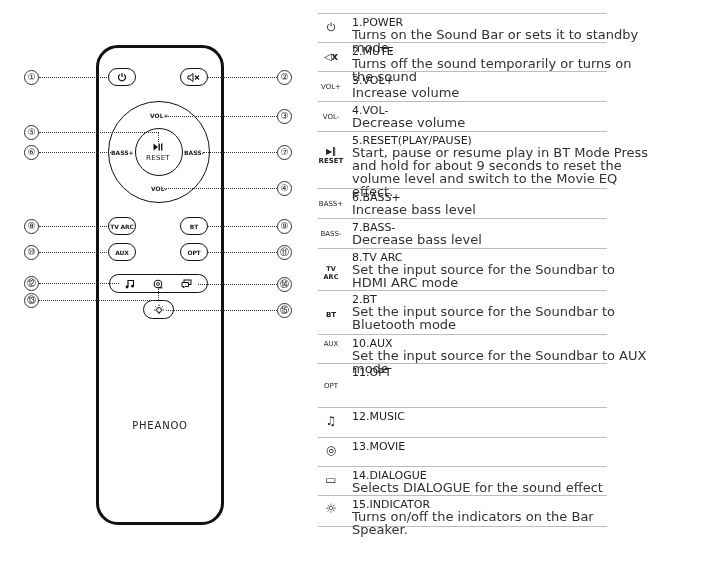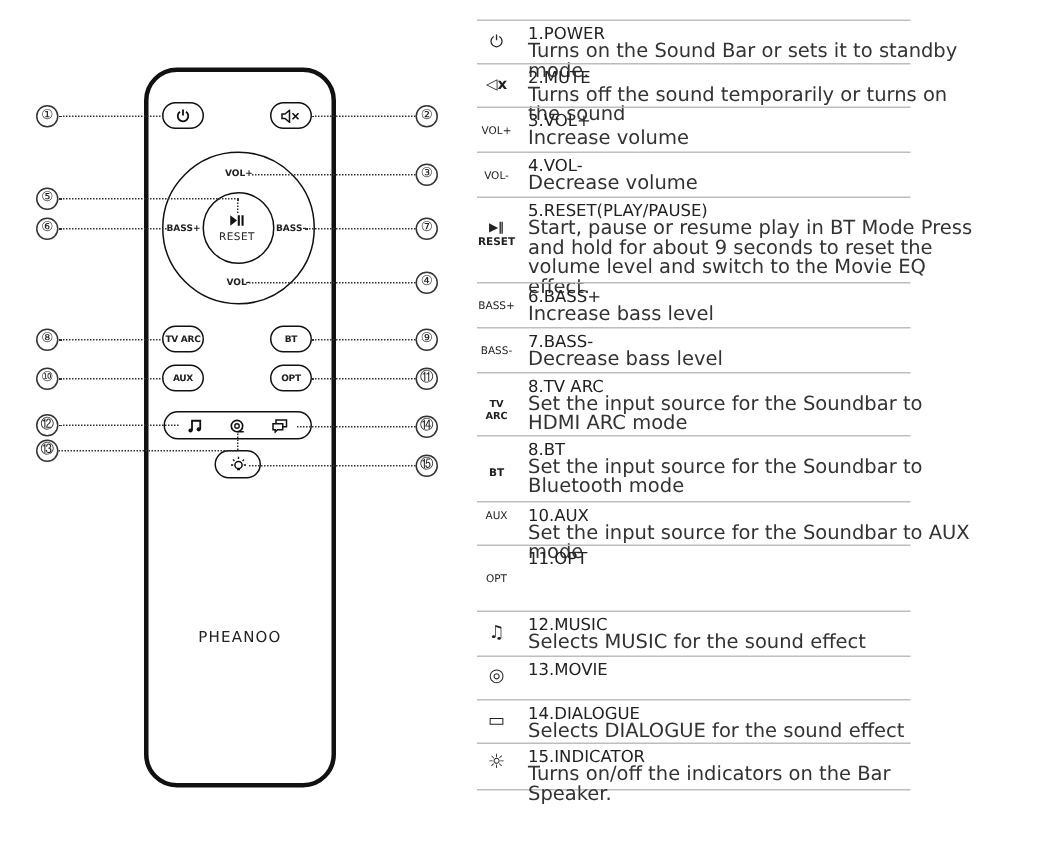--- a/index.html
+++ b/index.html
@@ -174,36 +174,35 @@
   <span class="title">7.BASS-</span>
   <span class="desc">Decrease bass level</span>
 </div>
 <div class="row" style="top:248px;height:42px;">
   <span class="ico" style="top:16px;font-size:6.5px;">TV ARC</span>
   <span class="title">8.TV ARC</span>
   <span class="desc">Set the input source for the Soundbar to HDMI ARC mode</span>
 </div>
 <div class="row" style="top:290px;height:44px;">
   <span class="ico" style="top:20px;">BT</span>
-  <span class="title">8.BT</span>
+  <span class="title">2.BT</span>
   <span class="desc">Set the input source for the Soundbar to Bluetooth mode</span>
 </div>
 <div class="row" style="top:334px;height:29px;">
   <span class="ico" style="top:5px;font-weight:normal;">AUX</span>
   <span class="title">10.AUX</span>
   <span class="desc">Set the input source for the Soundbar to AUX mode</span>
 </div>
 <div class="row" style="top:363px;height:44px;">
   <span class="ico" style="top:18px;font-weight:normal;">OPT</span>
   <span class="title">11.OPT</span>
 </div>
 <div class="row" style="top:407px;height:30px;">
   <span class="ico" style="top:6px;font-size:12px;">♫</span>
   <span class="title">12.MUSIC</span>
-  <span class="desc">Selects MUSIC for the sound effect</span>
 </div>
 <div class="row" style="top:437px;height:29px;">
   <span class="ico" style="top:5px;font-size:12px;">◎</span>
   <span class="title">13.MOVIE</span>
 </div>
 <div class="row" style="top:466px;height:29px;">
   <span class="ico" style="top:6px;font-size:12px;">▭</span>
   <span class="title">14.DIALOGUE</span>
   <span class="desc">Selects DIALOGUE for the sound effect</span>
 </div>

